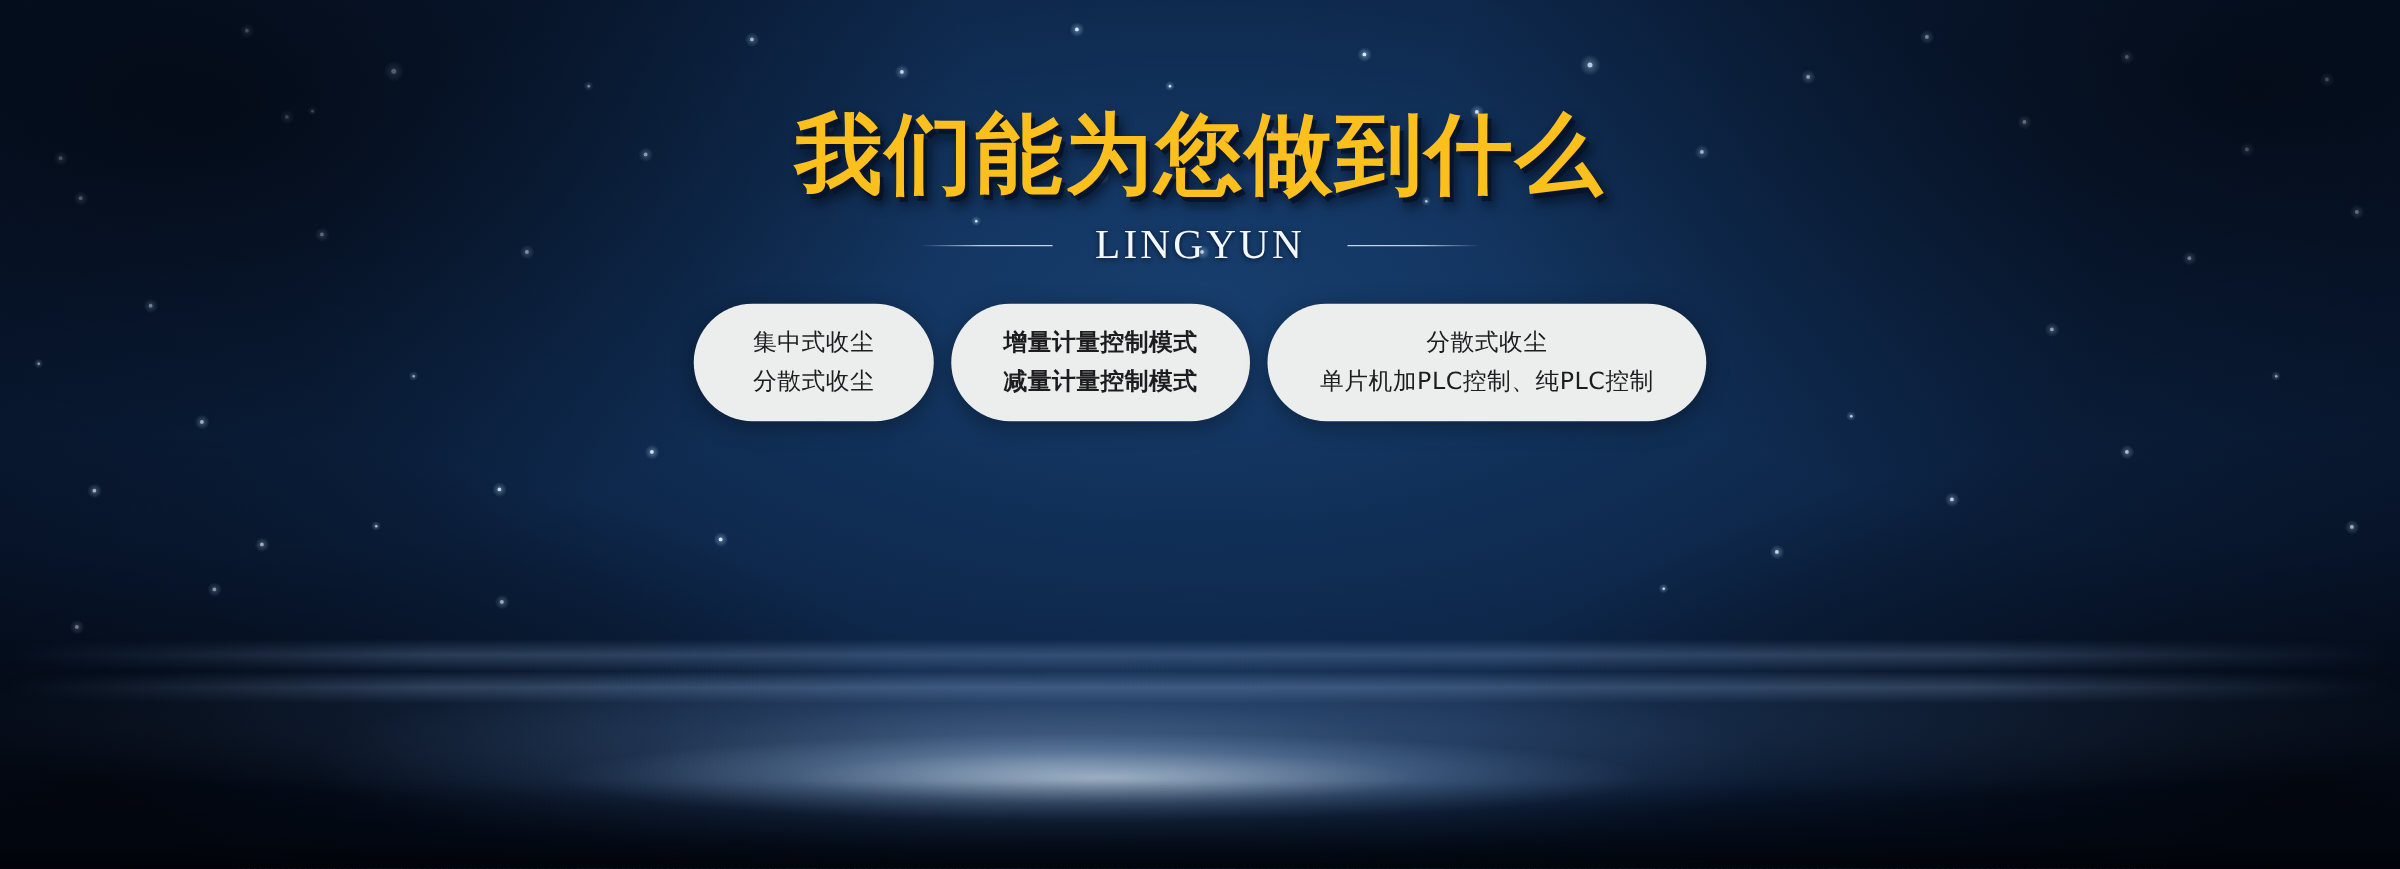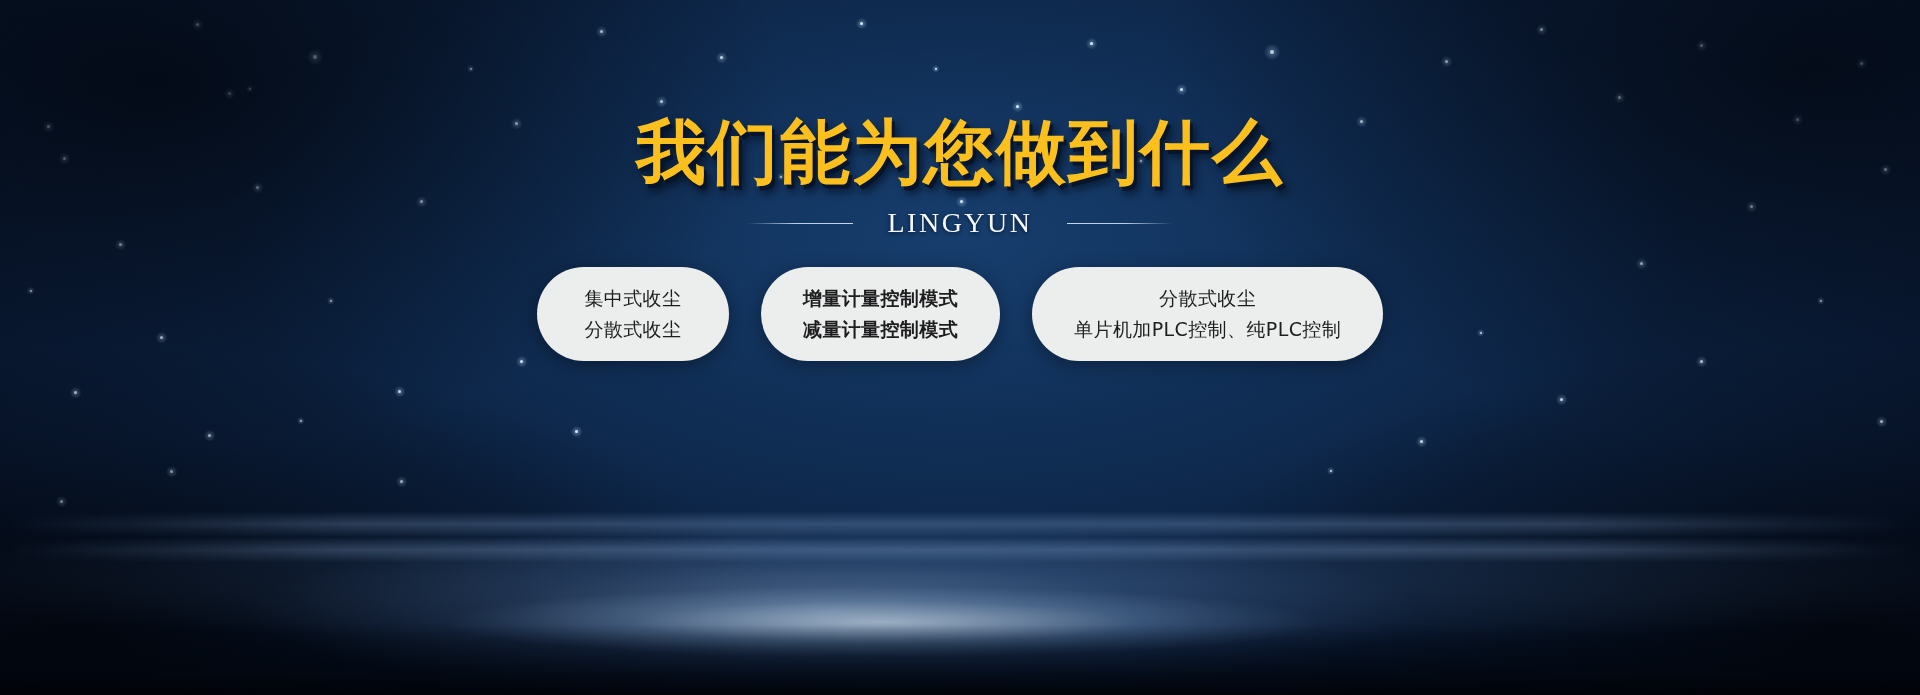--- a/index.html
+++ b/index.html
@@ -92,21 +92,21 @@
 
   
   .content{
     position:relative;
     z-index:5;
     width:100%;
     height:100%;
     display:flex;
     flex-direction:column;
     align-items:center;
-    padding-top:117px;
+    padding-top:88px;
   }
 
   .headline{
     font-family:"DejaVu Sans","Liberation Sans",sans-serif;
     font-size:70px;
     line-height:1;
     font-weight:bold;
     color:#fbc01d;
     letter-spacing:2px;
     text-shadow:
@@ -125,42 +125,42 @@
   .sub-line{
     width:106px;
     height:1px;
     background:linear-gradient(90deg, rgba(215,232,255,0) 0%, rgba(215,232,255,.85) 45%, rgba(215,232,255,.9) 100%);
   }
   .sub-line.right{
     background:linear-gradient(270deg, rgba(215,232,255,0) 0%, rgba(215,232,255,.85) 45%, rgba(215,232,255,.9) 100%);
   }
   .brand{
     font-family:"Liberation Serif","DejaVu Serif",serif;
-    font-size:28px;
+    font-size:33px;
     letter-spacing:2.5px;
     color:#f3f8ff;
     text-shadow:0 1px 4px rgba(3,12,28,.8);
     white-space:nowrap;
   }
 
   .desc{
     margin-top:22px;
     font-family:"DejaVu Sans","Liberation Sans",sans-serif;
     font-size:20px;
     letter-spacing:.5px;
     color:#f2f7ff;
     text-shadow:0 1px 5px rgba(3,12,28,.85);
     white-space:nowrap;
   }
 
   .cards{
     margin-top:28px;
     display:flex;
     align-items:center;
-    gap:32px;
+    gap:14px;
   }
   .card{
     background:#eceded;
     border-radius:58px;
     min-height:94px;
     display:flex;
     flex-direction:column;
     align-items:center;
     justify-content:center;
     gap:7px;

